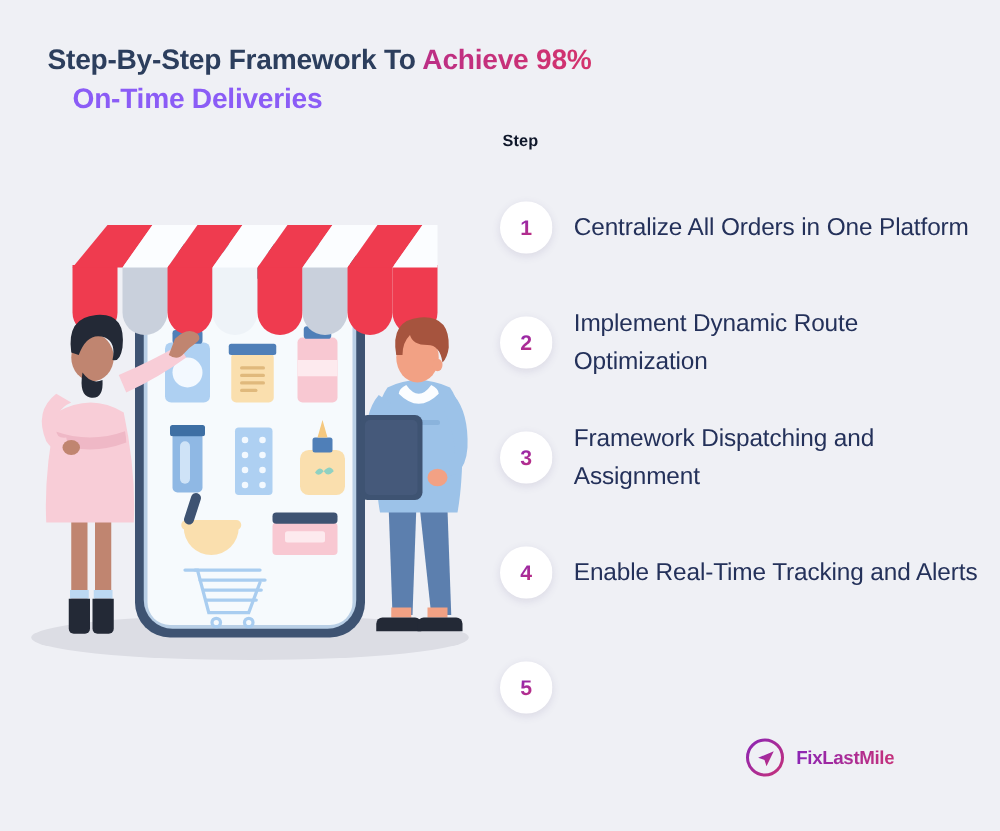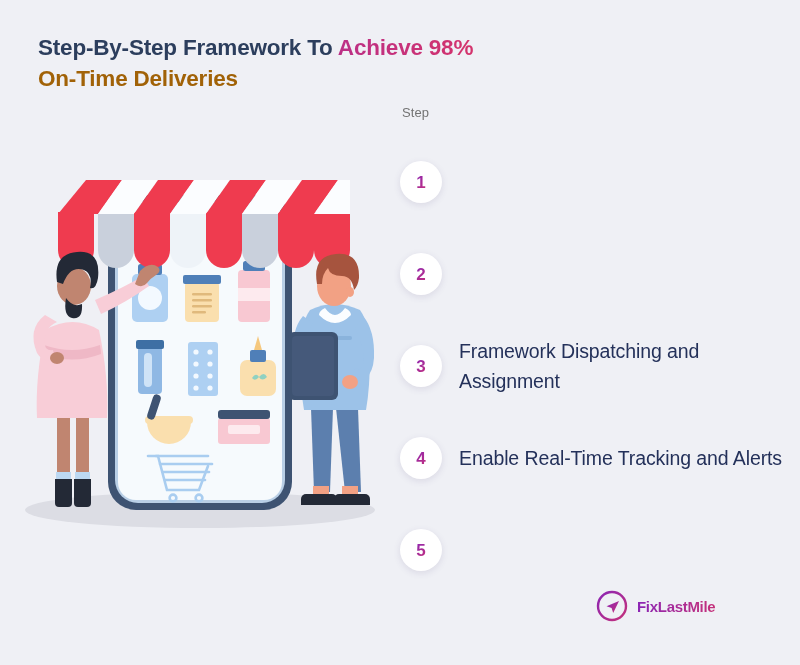--- a/index.html
+++ b/index.html
@@ -28,28 +28,28 @@
     line-height: 31px;
     letter-spacing: -0.2px;
     white-space: nowrap;
   }
   .t-dark  { color: #2c3e5d; }
   .t-pink  {
     background: linear-gradient(90deg, #bb2f86 0%, #d4336c 100%);
     -webkit-background-clip: text; background-clip: text;
     -webkit-text-fill-color: transparent; color: #c5317a;
   }
-  .t-purple { color: #a16207; }
+  .t-purple { color: #8b5cf6; margin-left: 20px; }
 
   
   .steps-head {
     position: absolute;
     left: 402px; top: 105px;
-    font-size: 13px; font-weight: normal;
-    color: #737373; letter-spacing: 0.1px;
+    font-size: 13px; font-weight: bold;
+    color: #0f172a; letter-spacing: 0.1px;
   }
   .steps {
     position: absolute;
     left: 400px; top: 136px;
     width: 390px;
   }
   .step-row {
     display: flex;
     align-items: center;
     height: 92px;
@@ -114,25 +114,27 @@
     <div class="title-line"><span class="t-purple">On-Time Deliveries</span></div>
   </div>
 
   <div class="steps-head">Step</div>
 
   <div class="steps">
     <div class="step-row">
       <div class="step-badge">
           <span>1</span>
         </div>
+      <div class="step-text">Centralize All Orders in One Platform</div>
     </div>
     <div class="step-row">
       <div class="step-badge">
           <span>2</span>
         </div>
+      <div class="step-text">Implement Dynamic Route Optimization</div>
     </div>
     <div class="step-row">
       <div class="step-badge">
           <span>3</span>
         </div>
       <div class="step-text">Framework Dispatching and Assignment</div>
     </div>
     <div class="step-row">
       <div class="step-badge">
           <span>4</span>

